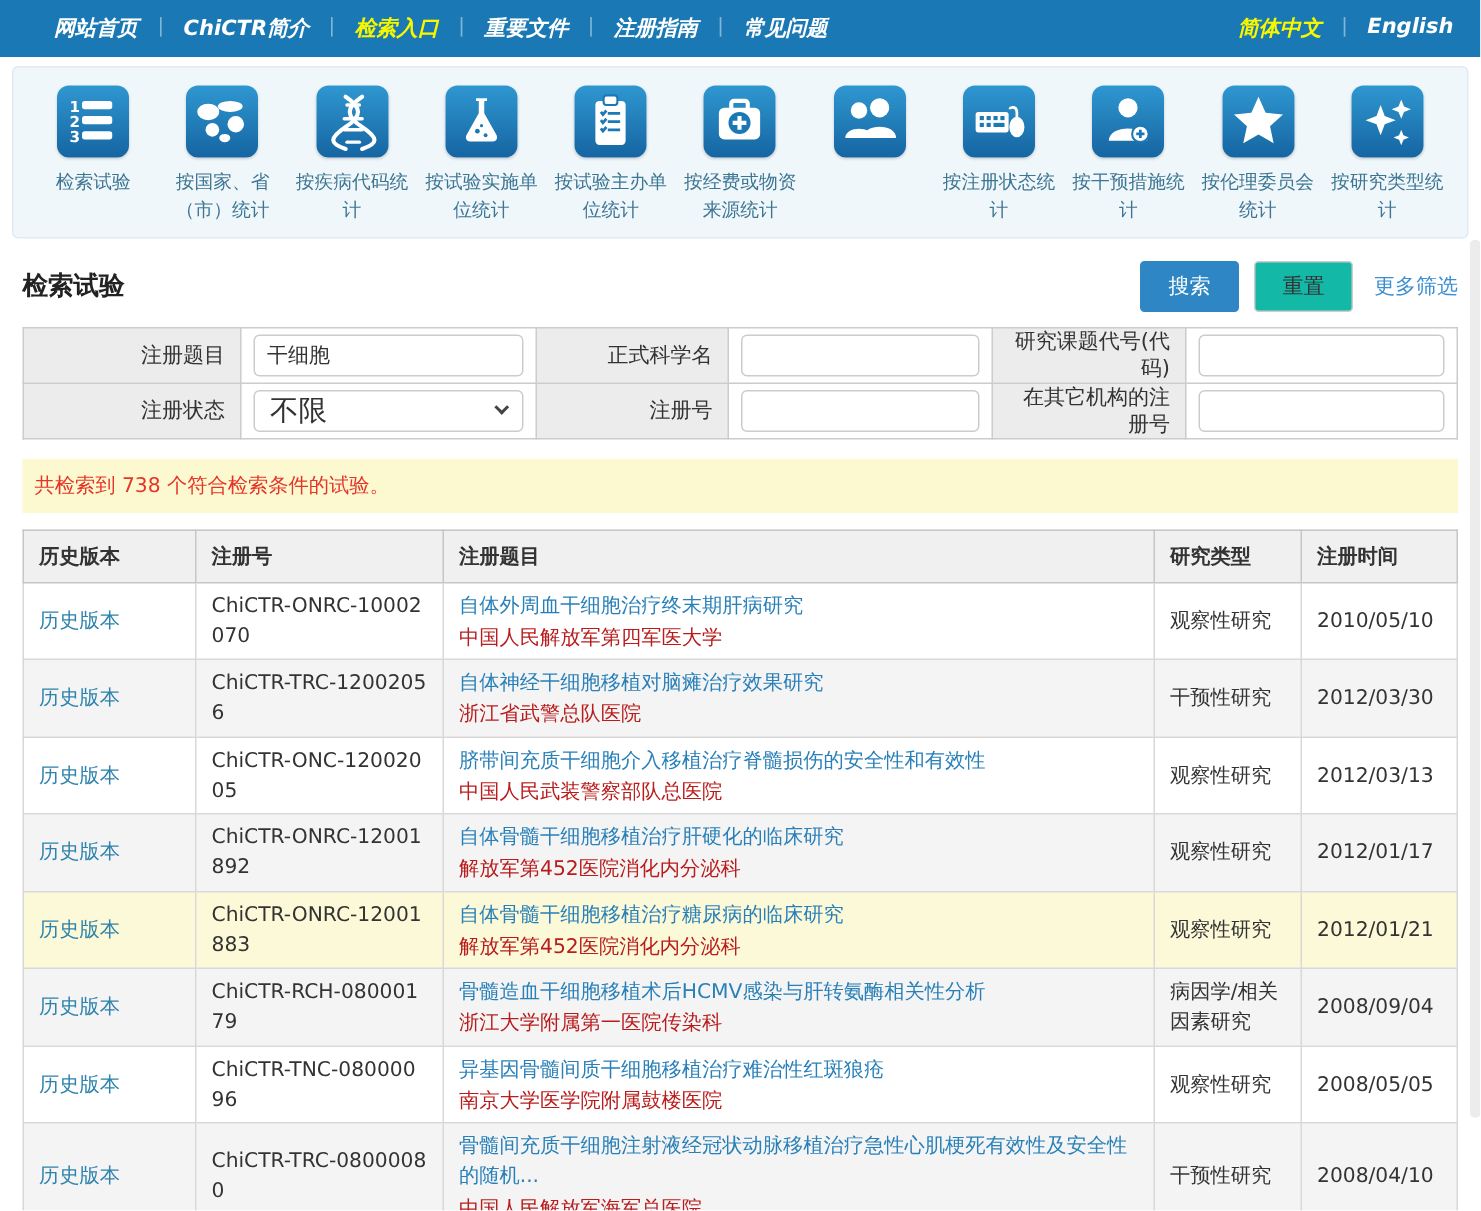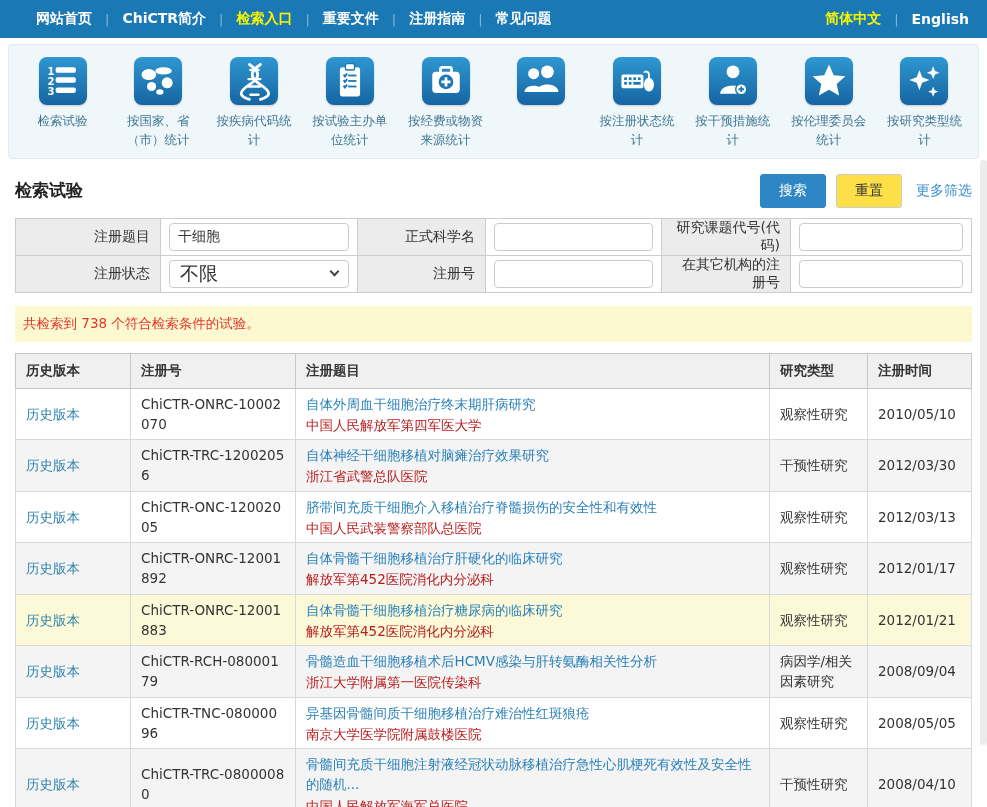--- a/index.html
+++ b/index.html
@@ -2,21 +2,21 @@
 <html><head>
 <meta charset="utf-8">
 <style>
   * { margin:0; padding:0; box-sizing:border-box; }
   body { background:#fff; font-family:"DejaVu Sans","Liberation Sans",sans-serif; }
   .page { width:987px; height:807px; position:relative; overflow:hidden; background:#fff; }
 
   
   .navbar { height:38px; background:var(--accent,#1a78b4); display:flex; align-items:center;
             justify-content:space-between; padding:0 18px 0 36px; }
-  .nav-group { display:flex; align-items:center; }
+  .nav-group { display:flex; align-items:flex-start;font-style:italic; }
   .nav-item { color:#fff; font-weight:bold; font-size:14px; cursor:pointer; white-space:nowrap; }
   .nav-item.active { color:var(--nav-highlight,#f7f700); }
   .nav-sep { color:rgba(255,255,255,.45); margin:0 13px; font-size:13px; }
 
   
   .toolbar-wrap { padding:6px 8px 0; background:#fff; }
   .toolbar { background:#f0f7fb; border:1px solid #dfeaf2; border-radius:4px; display:flex;
              justify-content:space-between; padding:12px 10px 8px; }
   .tool-item { width:87px; display:flex; flex-direction:column; align-items:center; cursor:pointer; }
   .tool-icon { width:48px; height:48px; border-radius:8px; flex:0 0 48px;
@@ -24,21 +24,21 @@
                box-shadow:0 1px 2px rgba(0,0,0,.18); display:flex; align-items:center; justify-content:center; }
   .tool-icon svg { width:44px; height:44px; }
   .tool-label { margin-top:7px; font-size:12.5px; color:#3d7693; text-align:center; line-height:1.5; }
 
   main { padding:0 15px; }
   .section-head { display:flex; align-items:center; margin:15px 0 10px; }
   .page-title { font-size:17px; font-weight:bold; color:#222; flex:1; }
   .btn { font-size:14px; padding:7px 18px; border-radius:3px; cursor:pointer;
          font-family:inherit; }
   .btn-search { background:var(--btn-blue,#2e87c4); color:#fff; border:1px solid var(--btn-blue,#2e87c4); }
-  .btn-reset { background:#fde047; color:#333; border:1px solid #ccc; margin-left:10px; }
+  .btn-reset { background:#14b8a6; color:#333; border:1px solid #ccc; margin-left:10px; }
   .more-link { color:#3a8fd1; margin-left:14px; font-size:14px; cursor:pointer; text-decoration:none; }
 
   
   .form-table { width:100%; border-collapse:collapse; table-layout:fixed; }
   .form-table td { border:1px solid #ccc; height:37px; }
   td.lbl { background:#ececec; text-align:right; padding:0 10px; font-size:14px; color:#333; }
   td.inp { padding:3px 8px; background:#fff; }
   .text-input { width:100%; height:28px; border:1px solid #ccc; border-radius:4px; padding:0 8px;
                 font-size:14px; font-family:inherit; color:#333; outline:none; }
   .select { display:flex; align-items:center; justify-content:space-between; padding:0 10px; height:28px;
@@ -126,20 +126,31 @@
             <svg viewBox="0 0 48 48" fill="none" stroke="#fff" stroke-width="3" stroke-linecap="round">
               <path d="M19 6 C31 14,31 20,19 28 C7 36,7 40,19 44"></path>
               <path d="M31 6 C19 14,19 20,31 28 C43 36,43 40,31 44"></path>
               <path d="M20 12 h9" stroke-width="2.5"></path>
               <path d="M18 22 h13" stroke-width="2.5"></path>
               <path d="M18 30 h13" stroke-width="2.5"></path>
               <path d="M20 39 h9" stroke-width="2.5"></path>
             </svg>
           </div>
           <div class="tool-label">按疾病代码统计</div>
+        </div>
+        <div class="tool-item">
+          <div class="tool-icon">
+            <svg viewBox="0 0 48 48">
+              <path fill="#fff" d="M20 7 h8 v2 h-2 v9 l9 16 a3 3 0 0 1 -2.6 4.5 H15.6 A3 3 0 0 1 13 34 l9 -16 V9 h-2 z"></path>
+              <circle cx="21" cy="31" r="1.7" fill="#1a78b4"></circle>
+              <circle cx="27" cy="34" r="1.4" fill="#1a78b4"></circle>
+              <circle cx="24" cy="27" r="1.1" fill="#1a78b4"></circle>
+            </svg>
+          </div>
+          <div class="tool-label">按试验实施单位统计</div>
         </div>
         <div class="tool-item">
           <div class="tool-icon">
             <svg viewBox="0 0 48 48">
               <rect x="13" y="9" width="22" height="32" rx="3" fill="#fff"></rect>
               <rect x="19" y="5" width="10" height="7" rx="2" fill="#fff" stroke="#1a78b4" stroke-width="1.5"></rect>
               <g stroke="#1a78b4" stroke-width="2" fill="none">
                 <path d="M22 18 h9"></path>
                 <path d="M22 24 h9"></path>
                 <path d="M22 30 h9"></path>

